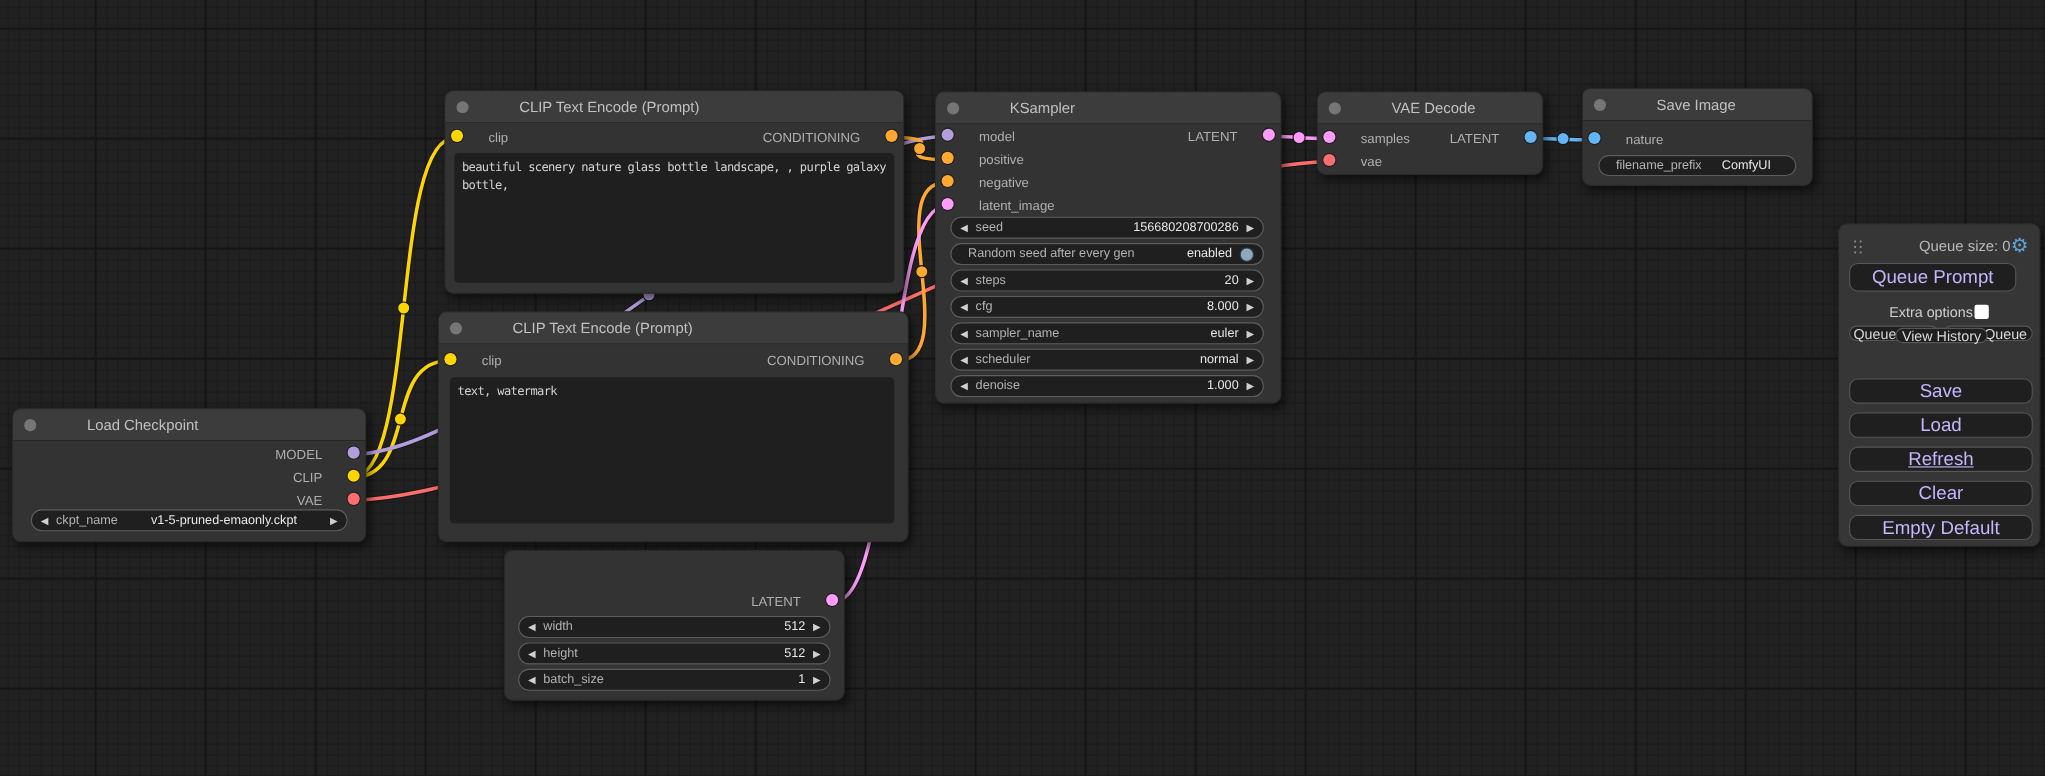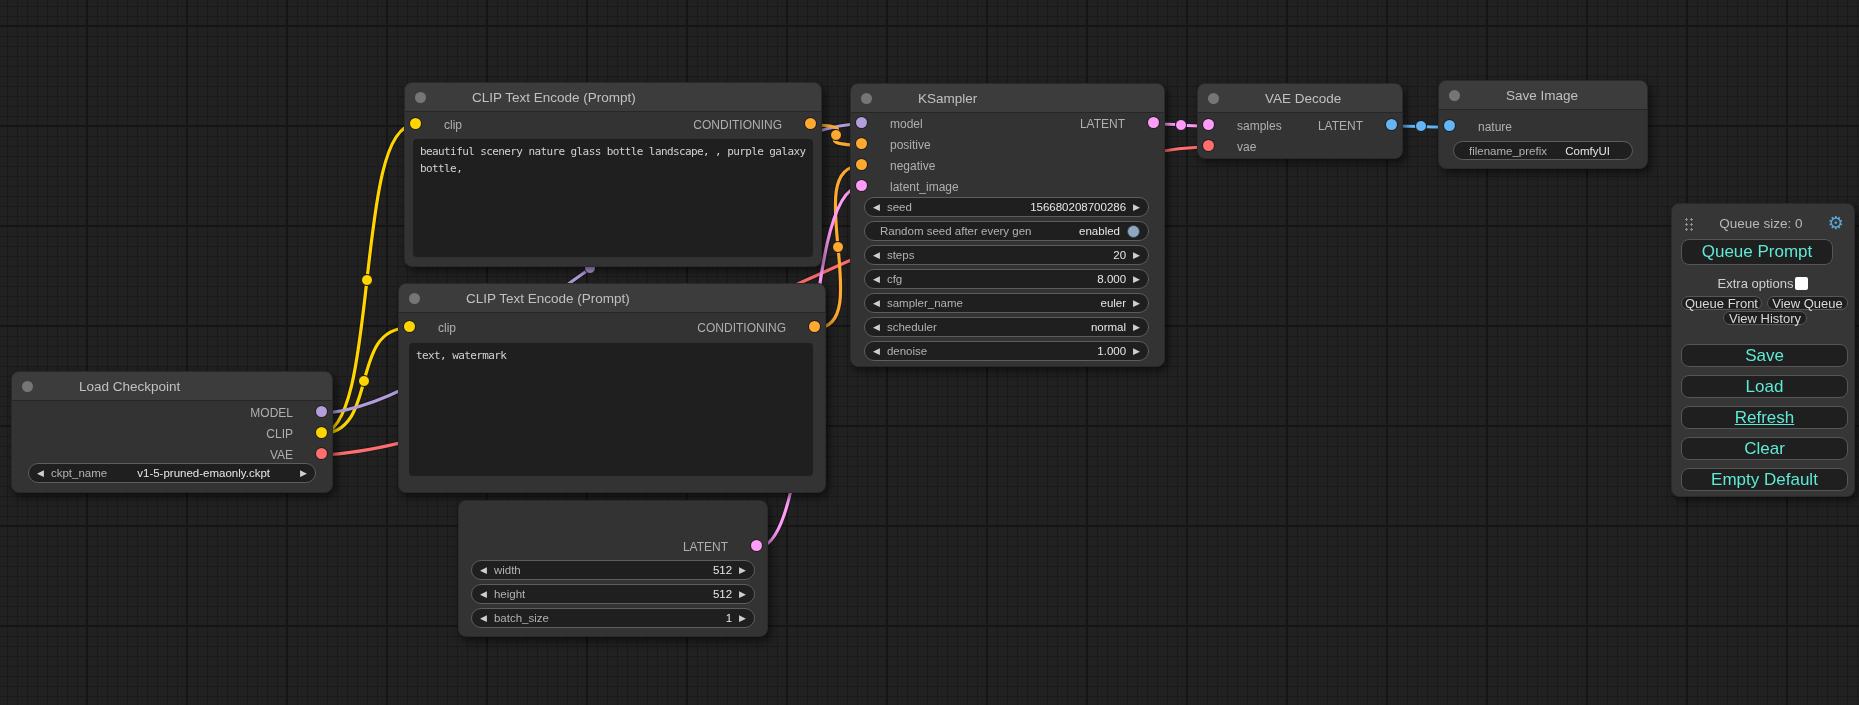--- a/index.html
+++ b/index.html
@@ -49,32 +49,32 @@
     line-height:1.5;color:#d2d2d2;padding:5px 7px;box-sizing:border-box;white-space:pre-wrap;overflow:hidden;
   }
   
   #queue-panel{
     position:absolute;z-index:3;left:1671px;top:203px;width:184px;height:294px;
     background:#363636;border:1px solid #2a2a2a;border-radius:8px;
     box-shadow:3px 4px 9px rgba(0,0,0,.55);box-sizing:border-box;
   }
   .qbtn{
     position:absolute;background:#1f1f1f;border:1px solid #565656;border-radius:8px;
-    display:flex;align-items:center;justify-content:center;color:#5eead4;
+    display:flex;align-items:center;justify-content:center;color:#c4b5fd;
     box-sizing:border-box;cursor:default;
   }
   .qbtn.big{left:9px;width:167px;height:23px;font-size:17px;}
   .qbtn.small{height:14px;font-size:13px;border-radius:8px;color:#d8d8d8;}
   #queue-header{position:absolute;left:0;top:10px;width:100%;display:flex;align-items:center;}
   #drag-handle{
     width:10px;height:15px;margin-left:12px;
     background-image:radial-gradient(#8d8d8d 1.1px,transparent 1.3px);
     background-size:5px 5px;background-position:0 1px;
   }
-  #queue-size{flex:1;text-align:center;color:#b8b8b8;font-size:13.5px;}
+  #queue-size{flex:1;text-align:right;color:#b8b8b8;font-size:13.5px;}
   #gear{margin-right:10px;color:#5ba4d8;font-size:18px;line-height:1;}
   #extra-row{position:absolute;left:0;top:72px;width:100%;display:flex;align-items:center;justify-content:center;gap:2px;}
   #extra-label{color:#cfcfcf;font-size:13px;}
   #extra-checkbox{width:13px;height:13px;background:#ffffff;border-radius:2px;}
 </style>
 </head>
 <body>
 
 <div id="canvas">
 
@@ -306,21 +306,21 @@
       <div id="queue-size">Queue size: 0</div>
       <div id="gear">⚙</div>
     </div>
     <div class="qbtn" style="left:9px;top:35px;width:152px;height:26px;font-size:17px;">Queue Prompt</div>
     <div id="extra-row">
       <span id="extra-label">Extra options</span>
       <span id="extra-checkbox"></span>
     </div>
     <div class="qbtn small" style="left:9px;top:92px;width:81px;">Queue Front</div>
     <div class="qbtn small" style="left:95px;top:92px;width:81px;">View Queue</div>
-    <div class="qbtn small" style="left:51px;top:107px;width:84px;">View History</div>
+    <div class="qbtn small" style="left:51px;top:94px;width:84px;">View History</div>
     <div class="qbtn big" style="top:140px;">Save</div>
     <div class="qbtn big" style="top:171px;">Load</div>
     <div class="qbtn big" style="top:202px;text-decoration:underline;">Refresh</div>
     <div class="qbtn big" style="top:233px;">Clear</div>
     <div class="qbtn big" style="top:264px;">Empty Default</div>
   </div>
 
 </div>
 
 </body></html>

